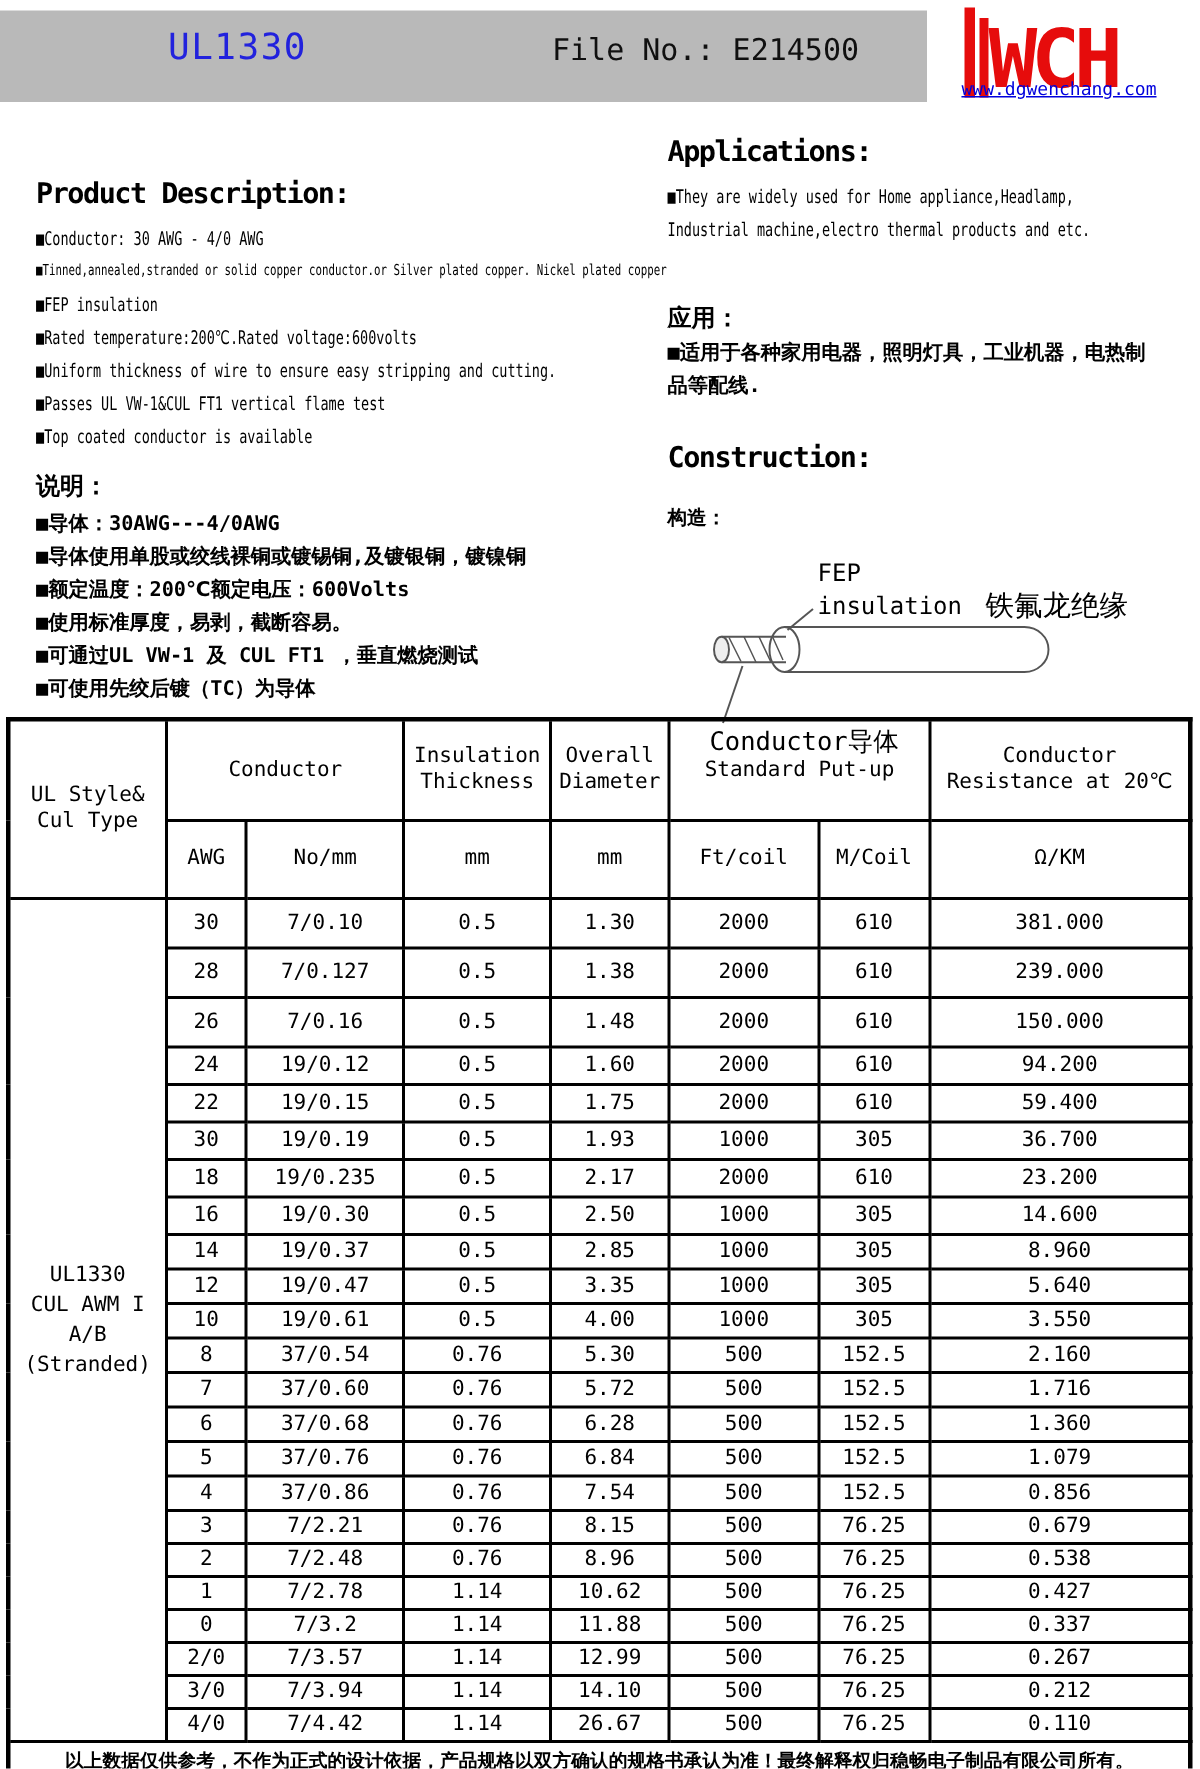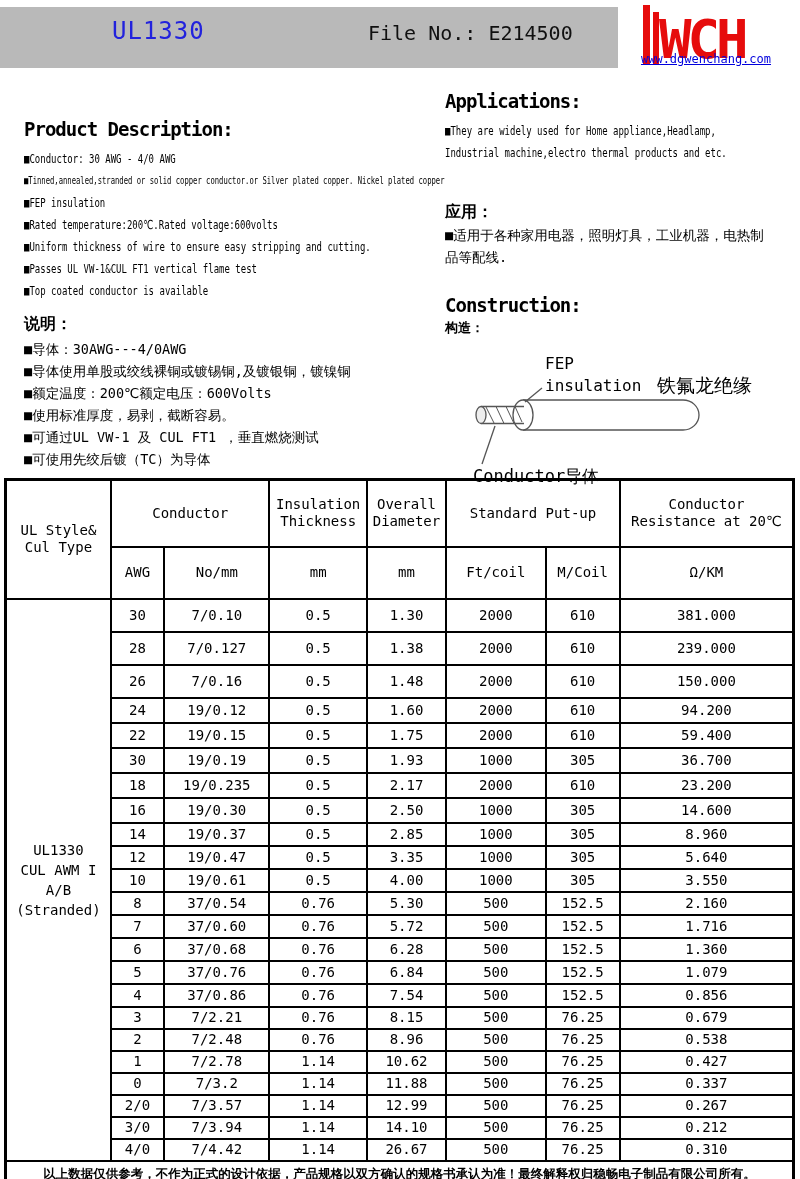--- a/index.html
+++ b/index.html
@@ -16,23 +16,23 @@
   .website{position:absolute;left:628px;top:52px;width:156px;text-align:center;
            font-size:12px;color:#0000dd;text-decoration:underline;cursor:pointer;}
   
   .leftcol{position:absolute;left:24px;top:90px;width:432px;margin-top:28px;}
   .rightcol{position:absolute;left:445px;top:90px;width:352px;}
   .section-head{font-size:19px;font-weight:bold;margin:0 0 8px 0;letter-spacing:-1px;}
   .en-line{font-size:12.5px;line-height:22px;white-space:nowrap;
            transform:scaleX(0.72);transform-origin:left center;}
   .en-line.small{font-size:10px;}
   .cn-head{font-size:16px;font-weight:bold;margin:12px 0 4px 0;line-height:20px;}
-  .cn-line{font-size:13.5px;line-height:22px;white-space:nowrap;}
+  .cn-line{font-size:13.5px;line-height:22px;white-space:nowrap;font-weight:bold;}
   .apps-cn{margin-top:38px;}
-  .construction-head{margin-top:26px;margin-bottom:2px;}
+  .construction-head{margin-top:26px;margin-bottom:20px;}
   .gouzao{font-size:13px;font-weight:bold;line-height:20px;margin-bottom:4px;}
   .diagram{width:352px;height:150px;display:block;}
   
   #spec{position:absolute;left:4px;top:478px;width:791px;border-collapse:collapse;
         table-layout:fixed;border:3px solid #000;}
   #spec th,#spec td{border:2px solid #000;text-align:center;vertical-align:middle;
         padding:0;font-weight:normal;font-size:14px;line-height:17px;overflow:hidden;}
   #spec thead th{white-space:pre-line;}
   #spec thead tr:nth-child(1){height:67px;}
   #spec thead tr:nth-child(2){height:52px;}
@@ -353,21 +353,21 @@
         <td>76.25</td>
         <td>0.212</td>
       </tr>
       <tr>
         <td>4/0</td>
         <td>7/4.42</td>
         <td>1.14</td>
         <td>26.67</td>
         <td>500</td>
         <td>76.25</td>
-        <td>0.310</td>
+        <td>0.110</td>
       </tr>
     </tbody>
   <tfoot>
     <tr>
       <td colspan="8">以上数据仅供参考，不作为正式的设计依据，产品规格以双方确认的规格书承认为准！最终解释权归稳畅电子制品有限公司所有。</td>
     </tr>
   </tfoot>
 </table>
 
 </body></html>

